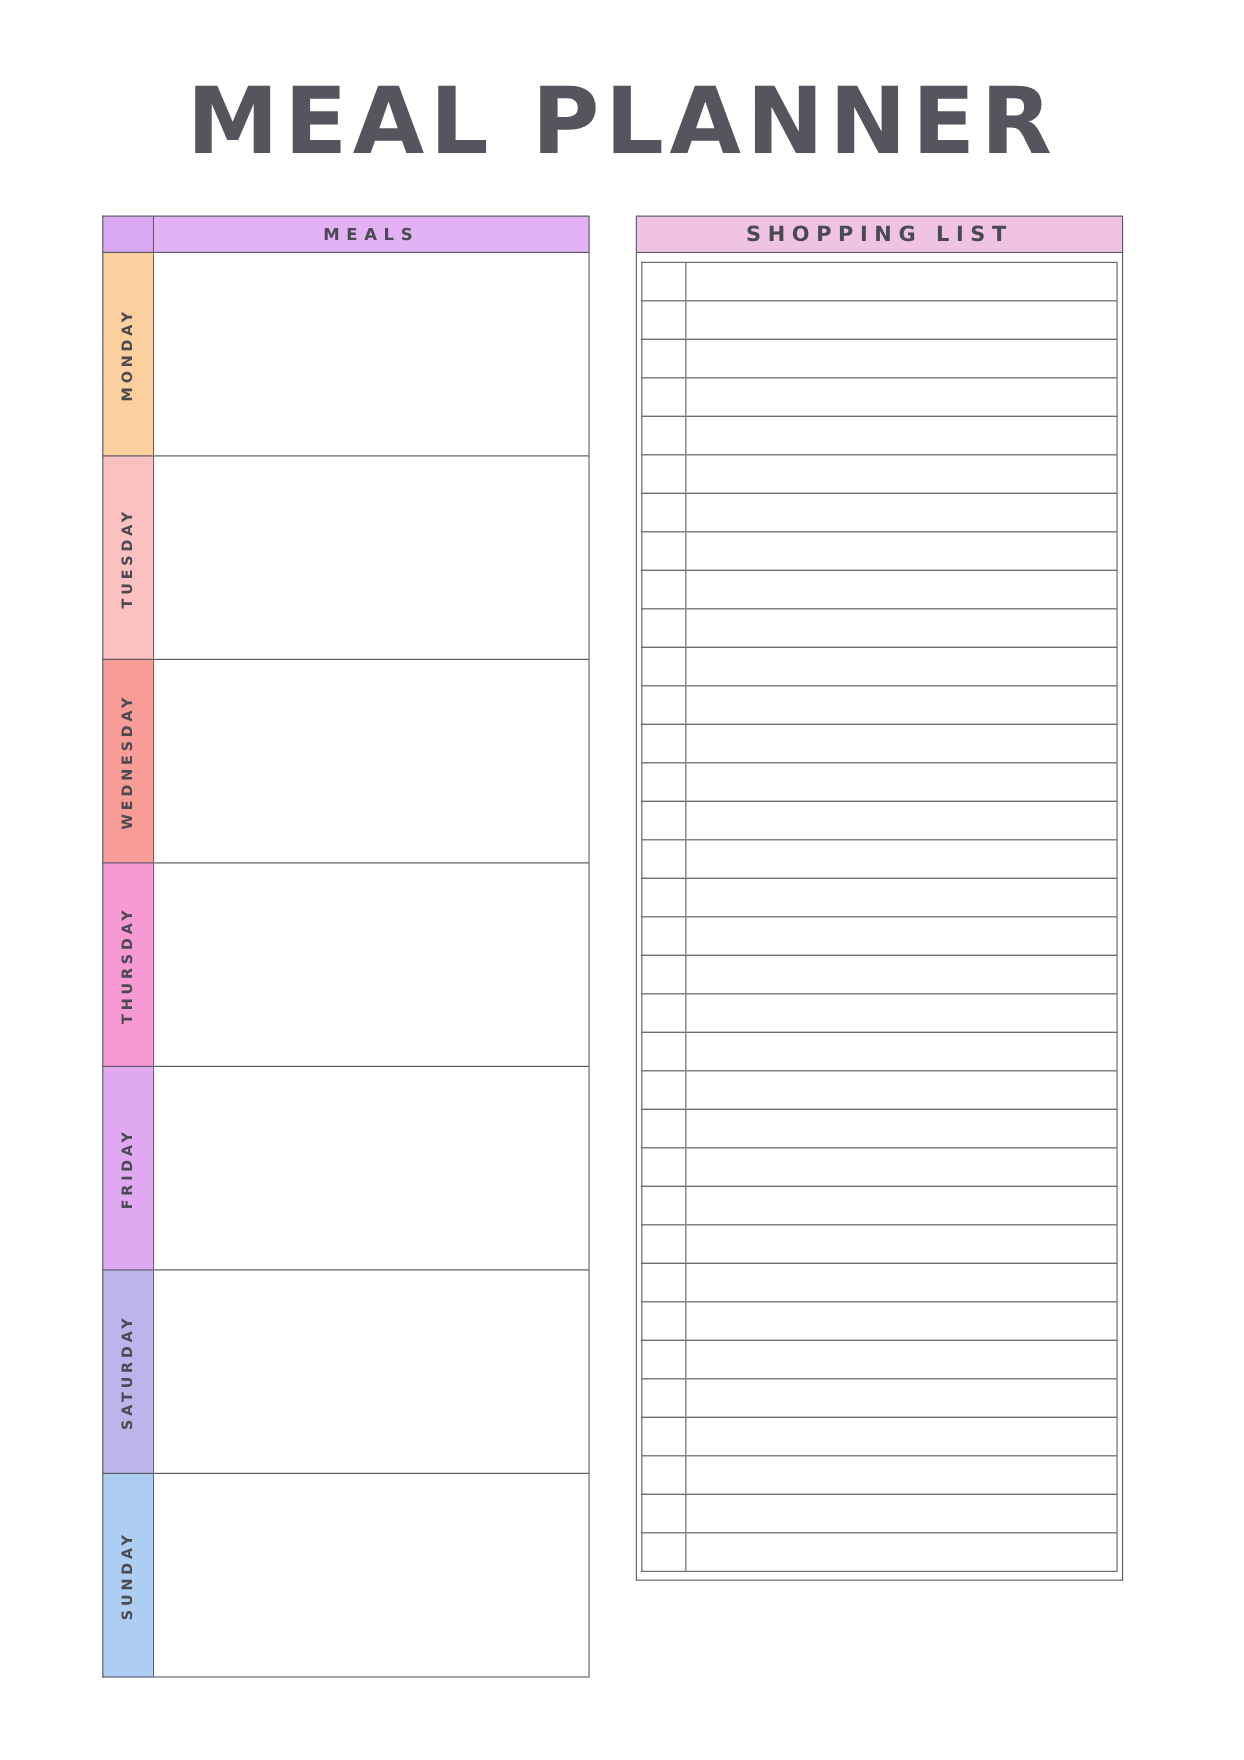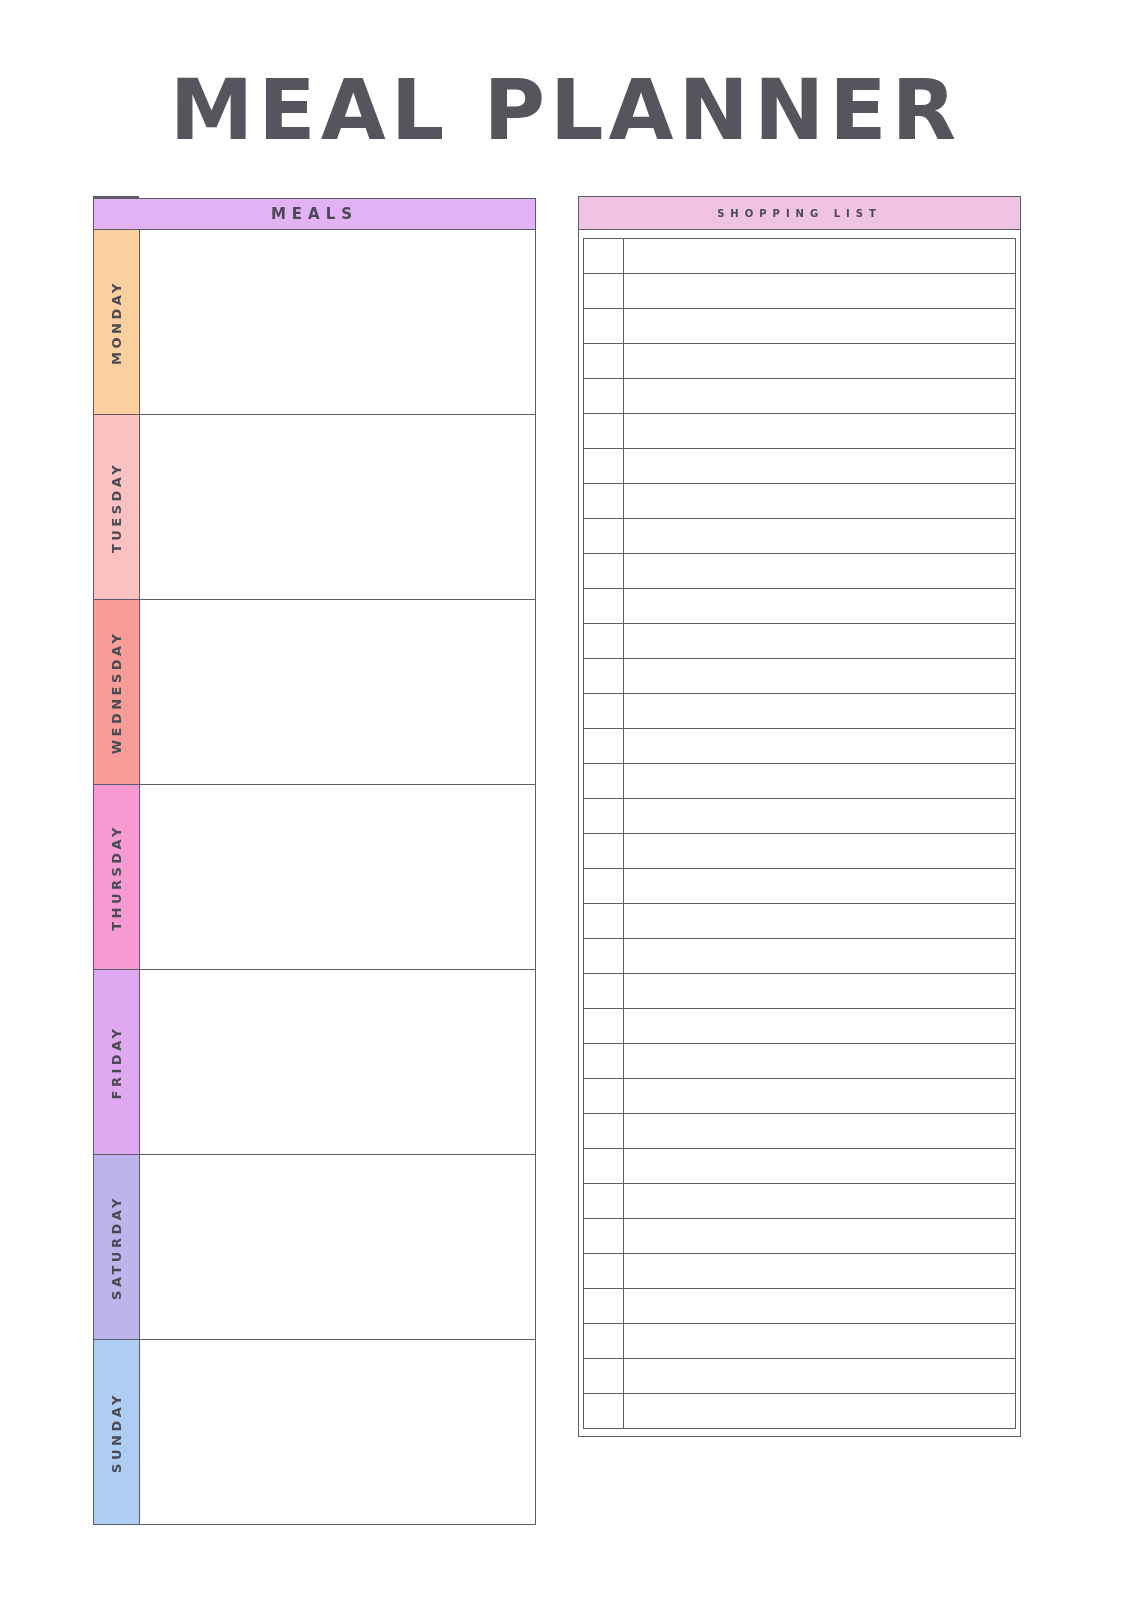--- a/index.html
+++ b/index.html
@@ -46,21 +46,20 @@
 
   
   .meals-col {
     margin-left: 93px;
     width: 443px;
   }
 
   .meals-header-row {
     display: flex;
     height: 34px;
-    flex-direction: column;
   }
   .meals-header-stub {
     width: 46px;
     background: #d9a8f0;
     border: 1px solid #5c5c66;
     border-right: none;
   }
   .meals-header-title {
     flex: 1;
     background: #e3b2f5;
@@ -109,21 +108,21 @@
     margin-left: 42px;
     width: 443px;
   }
   .shop-header {
     height: 34px;
     background: #f0c2e4;
     border: 1px solid #5c5c66;
     display: flex;
     align-items: center;
     justify-content: center;
-    font-size: 10px;
+    font-size: 19px;
     font-weight: bold;
     letter-spacing: 6px;
     color: #4a4a53;
     font-family: "DejaVu Sans", sans-serif;
   }
   .shop-body {
     border: 1px solid #5c5c66;
     border-top: none;
     padding: 8px 4px 8px 4px;
     background: #fff;

